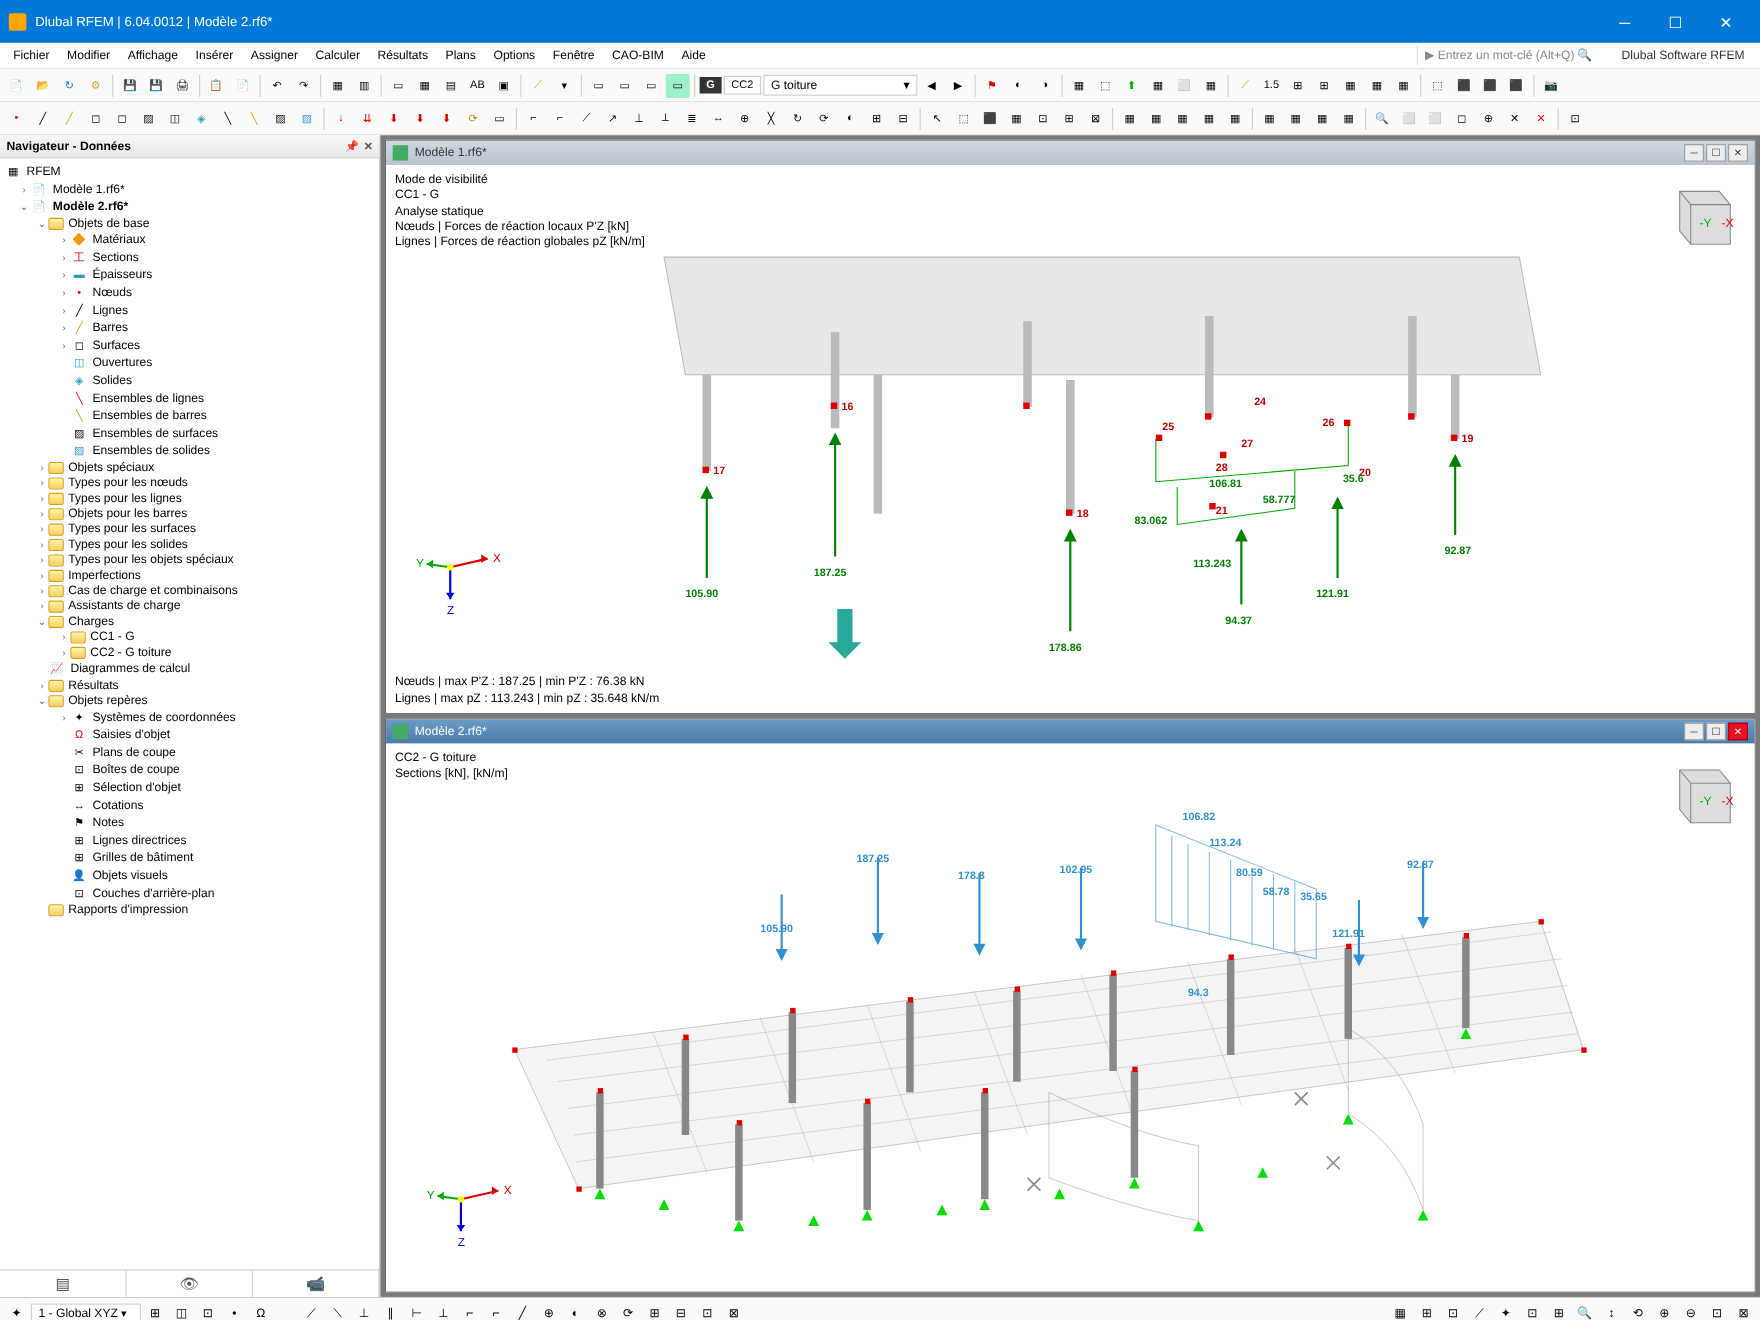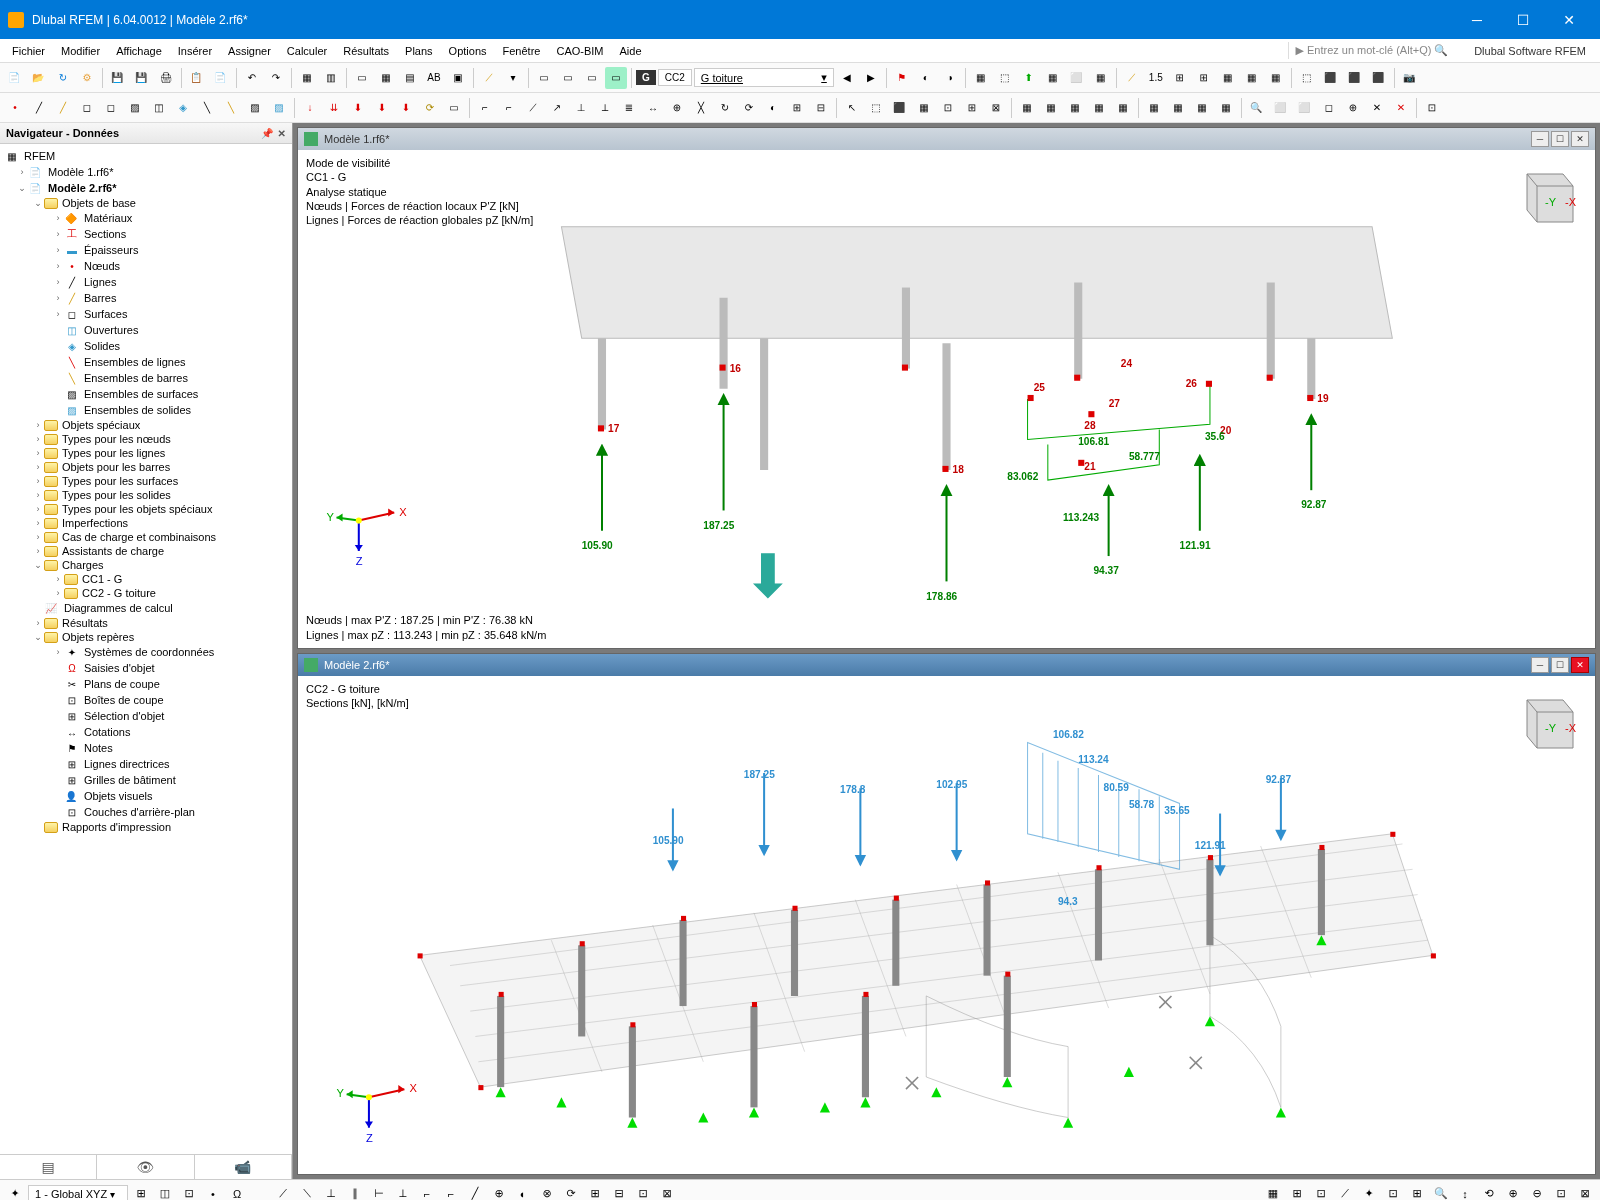--- a/index.html
+++ b/index.html
@@ -10,23 +10,23 @@
 .titlebar .winbtn { width:46px; height:30px; display:flex; align-items:center; justify-content:center; font-size:14px; cursor:pointer; }
 .menubar { height:24px; background:#fff; border-bottom:1px solid #ddd; display:flex; align-items:center; padding:0 4px; }
 .menubar .item { padding:3px 8px; cursor:pointer; }
 .menubar .search { margin-left:auto; margin-right:20px; color:#888; padding:2px 6px; border-left:1px solid #ddd; }
 .menubar .brand { margin-right:10px; color:#333; font-weight:500; }
 .toolbar { height:30px; background:#fafafa; border-bottom:1px solid #ddd; display:flex; align-items:center; padding:0 4px; gap:2px; flex-wrap:nowrap; overflow:hidden; }
 .toolbar .btn { width:22px; height:22px; border:1px solid transparent; display:flex; align-items:center; justify-content:center; cursor:pointer; border-radius:2px; font-size:10px;}
 .toolbar .sep { width:1px; height:20px; background:#ccc; margin:0 2px; }
 .toolbar .badge { padding:2px 6px; background:#333; color:#fff; font-weight:bold; font-size:10px;}
 .toolbar .lbl { padding:2px 6px; background:#fff; border:1px solid #ccc; font-size:10px;}
-.toolbar .combo { padding:2px 6px; background:#fff; border:1px solid #ccc; min-width:140px; font-size:10px; display:flex; justify-content:space-between; align-items:center;text-decoration:underline;}
+.toolbar .combo { padding:2px 6px; background:#fff; border:1px solid #ccc; min-width:140px; font-size:10px; display:flex; justify-content:space-between; align-items:center;}
 .main { display:flex; height:calc(100% - 144px); }
-.navpanel { width:293px; background:#fff; border-right:1px solid #999; display:flex; flex-direction:column; }
+.navpanel { width:346px; background:#fff; border-right:1px solid #999; display:flex; flex-direction:column; }
 .navheader { background:linear-gradient(#f7f7f7,#e8e8e8); border-bottom:1px solid #ccc; padding:4px 6px; font-weight:bold; display:flex; align-items:center; }
 .navheader .ctrls { margin-left:auto; display:flex; gap:4px; }
 .navheader .ctrls span { cursor:pointer; font-size:10px; color:#555;}
 .tree { flex:1; overflow:auto; padding:4px 2px; }
 .tree .node { display:flex; align-items:center; padding:1px 2px; cursor:pointer; white-space:nowrap; }
 .tree .chev { width:12px; text-align:center; color:#666; font-size:9px;}
 .tree .ico { width:16px; height:14px; margin-right:4px; display:inline-flex; align-items:center; justify-content:center; font-size:10px;}
 .tree .fold { background:linear-gradient(#fef4a8,#f5d060); border:1px solid #d4a017; border-radius:2px; width:14px; height:11px;}
 .navbottom { border-top:1px solid #ccc; display:flex; }
 .navbottom .tab { flex:1; padding:4px; text-align:center; border-right:1px solid #ccc; cursor:pointer; font-size:14px; color:#555;}

